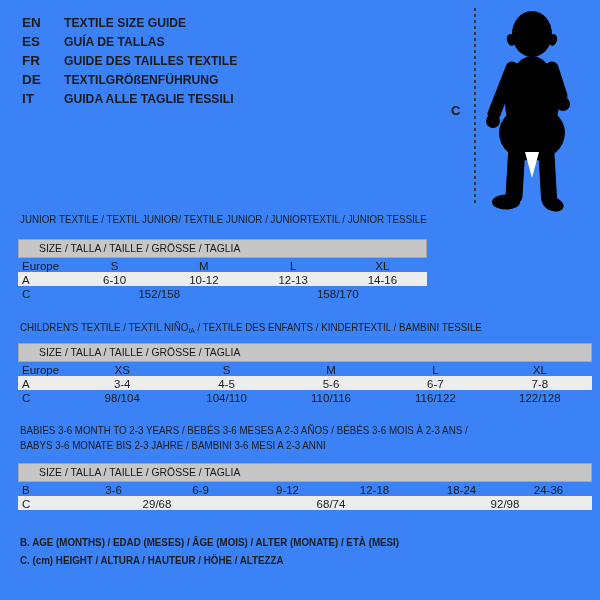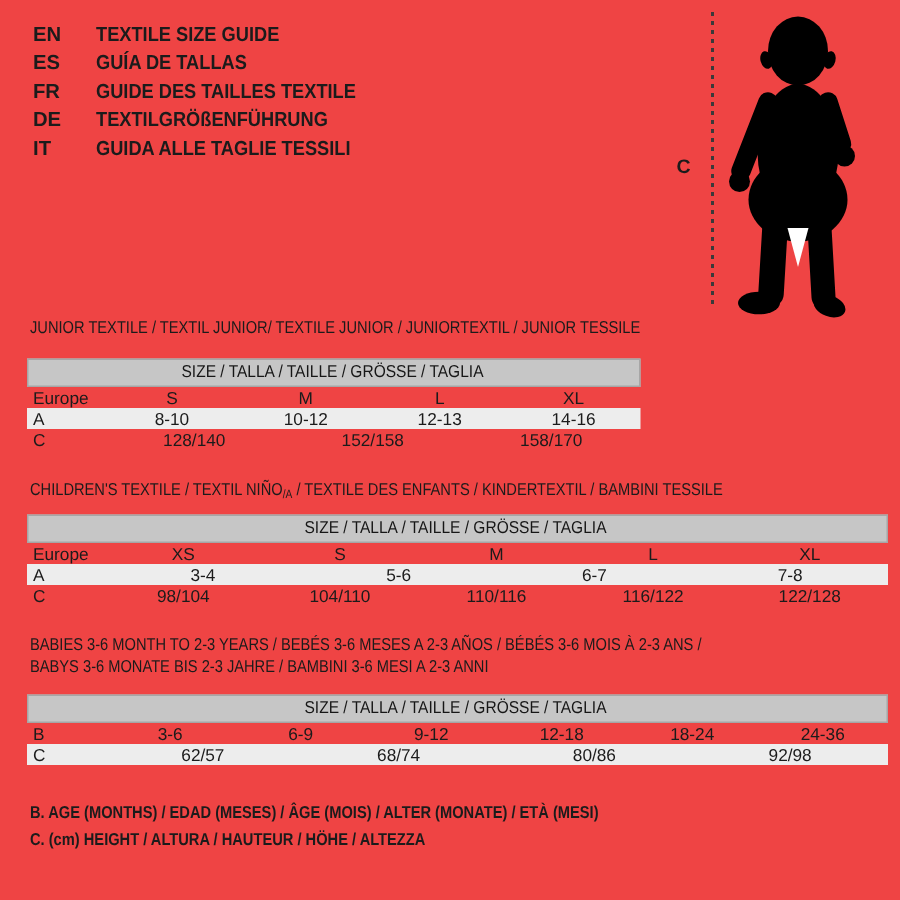--- a/index.html
+++ b/index.html
@@ -1,17 +1,17 @@
 <!DOCTYPE html>
 <html><head>
 <meta charset="utf-8">
 <style>
   html,body { margin:0; padding:0; background:#fff; }
   .canvas {
-    position:relative; width:600px; height:600px; background:#ef4444;
+    position:relative; width:600px; height:600px; background:#3b82f6;
     font-family:"Liberation Sans", sans-serif; color:#1b1b1b; overflow:hidden;
   }
   .cx85 { display:inline-block; transform:scaleX(0.85); transform-origin:0 50%; white-space:nowrap; }
   .cx90 { display:inline-block; transform:scaleX(0.90); transform-origin:0 50%; white-space:nowrap; }
 
   
   .lang-block { position:absolute; top:13px; left:22px; }
   .lang-line { display:flex; height:19px; align-items:center; font-weight:bold; font-size:13.5px; }
   .lang-code { width:42px; flex:0 0 42px; }
   .lang-title { white-space:nowrap; }
@@ -31,21 +31,21 @@
   .title-babies   { top:423px; }
   .title-sub { font-size:8px; vertical-align:-2px; }
 
   
   .table { position:absolute; left:18px; }
   .table-junior { top:239px; width:409px; }
   .table-children { top:343px; width:574px; }
   .table-babies { top:463px; width:574px; }
   .size-bar {
     height:17px; line-height:17px; background:#c6c6c6; border:1px solid #a6a6a6;
-    padding-left:20px; font-size:11.5px; color:#161616; box-sizing:content-box;text-align:center;
+    padding-left:20px; font-size:11.5px; color:#161616; box-sizing:content-box;
   }
   .trow { display:flex; height:14px; line-height:17px; font-size:11.5px; }
   .trow.shade { background:#ededed; }
   .tlabel { flex:0 0 52px; width:52px; padding-left:4px; box-sizing:border-box; }
   .tcell { flex:1 1 0; text-align:center; }
 
   
   .footnotes { position:absolute; left:20px; top:533px; }
   .footnote { height:18px; line-height:18px; font-weight:bold; font-size:11.5px; white-space:nowrap; }
 </style>
@@ -105,28 +105,27 @@
       <div class="size-bar"><span class="cx90">SIZE / TALLA / TAILLE / GRÖSSE / TAGLIA</span></div>
       <div class="trow">
         <span class="tlabel">Europe</span>
         <span class="tcell">S</span>
         <span class="tcell">M</span>
         <span class="tcell">L</span>
         <span class="tcell">XL</span>
       </div>
       <div class="trow shade">
         <span class="tlabel">A</span>
-        <span class="tcell">8-10</span>
+        <span class="tcell">6-10</span>
         <span class="tcell">10-12</span>
         <span class="tcell">12-13</span>
         <span class="tcell">14-16</span>
       </div>
       <div class="trow">
         <span class="tlabel">C</span>
-        <span class="tcell">128/140</span>
         <span class="tcell">152/158</span>
         <span class="tcell">158/170</span>
       </div>
     </div>
 
   <div class="section-title title-children">
     <span class="cx85"><span>CHILDREN'S TEXTILE / TEXTIL NIÑO</span><span class="title-sub">/A</span><span> / TEXTILE DES ENFANTS / KINDERTEXTIL / BAMBINI TESSILE</span></span>
   </div>
   <div class="table table-children">
       <div class="size-bar"><span class="cx90">SIZE / TALLA / TAILLE / GRÖSSE / TAGLIA</span></div>
@@ -134,20 +133,21 @@
         <span class="tlabel">Europe</span>
         <span class="tcell">XS</span>
         <span class="tcell">S</span>
         <span class="tcell">M</span>
         <span class="tcell">L</span>
         <span class="tcell">XL</span>
       </div>
       <div class="trow shade">
         <span class="tlabel">A</span>
         <span class="tcell">3-4</span>
+        <span class="tcell">4-5</span>
         <span class="tcell">5-6</span>
         <span class="tcell">6-7</span>
         <span class="tcell">7-8</span>
       </div>
       <div class="trow">
         <span class="tlabel">C</span>
         <span class="tcell">98/104</span>
         <span class="tcell">104/110</span>
         <span class="tcell">110/116</span>
         <span class="tcell">116/122</span>
@@ -165,23 +165,22 @@
         <span class="tlabel">B</span>
         <span class="tcell">3-6</span>
         <span class="tcell">6-9</span>
         <span class="tcell">9-12</span>
         <span class="tcell">12-18</span>
         <span class="tcell">18-24</span>
         <span class="tcell">24-36</span>
       </div>
       <div class="trow shade">
         <span class="tlabel">C</span>
-        <span class="tcell">62/57</span>
+        <span class="tcell">29/68</span>
         <span class="tcell">68/74</span>
-        <span class="tcell">80/86</span>
         <span class="tcell">92/98</span>
       </div>
     </div>
 
   <div class="footnotes">
     <div class="footnote"><span class="cx85">B. AGE (MONTHS) / EDAD (MESES) / ÂGE (MOIS) / ALTER (MONATE) / ETÀ (MESI)</span></div>
     <div class="footnote"><span class="cx85">C. (cm) HEIGHT / ALTURA / HAUTEUR / HÖHE / ALTEZZA</span></div>
   </div>
 
 </div>

